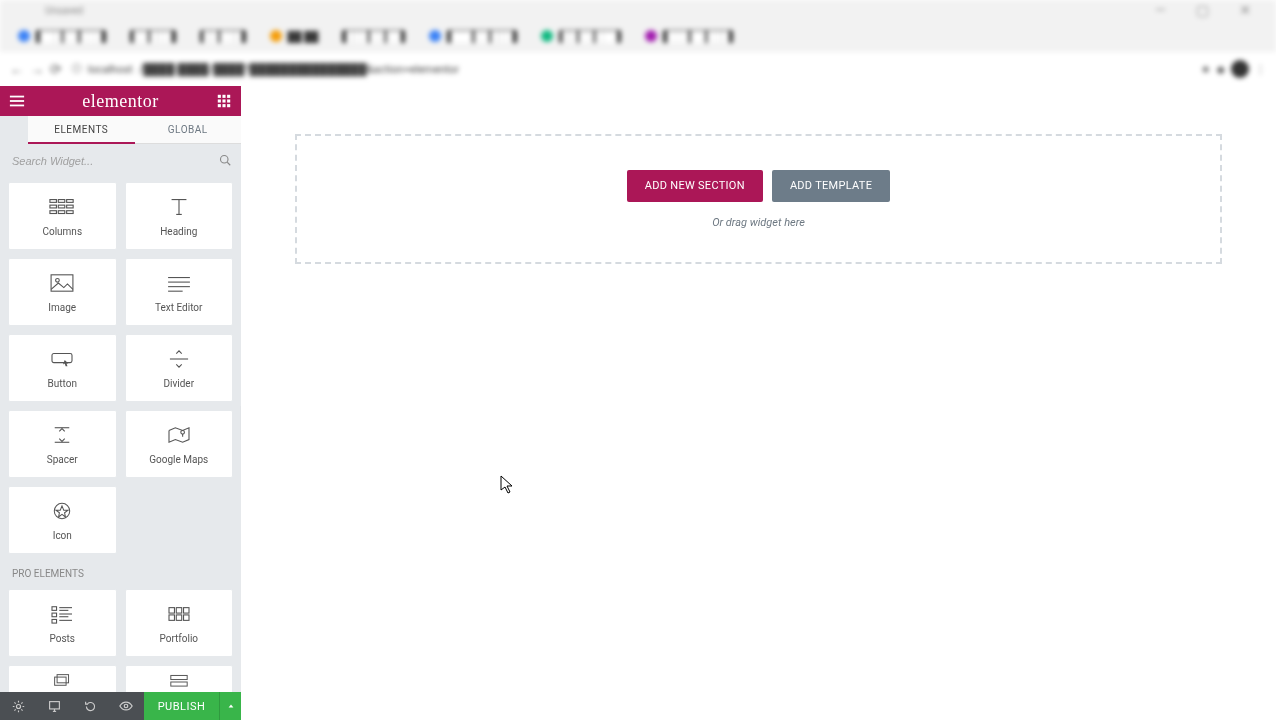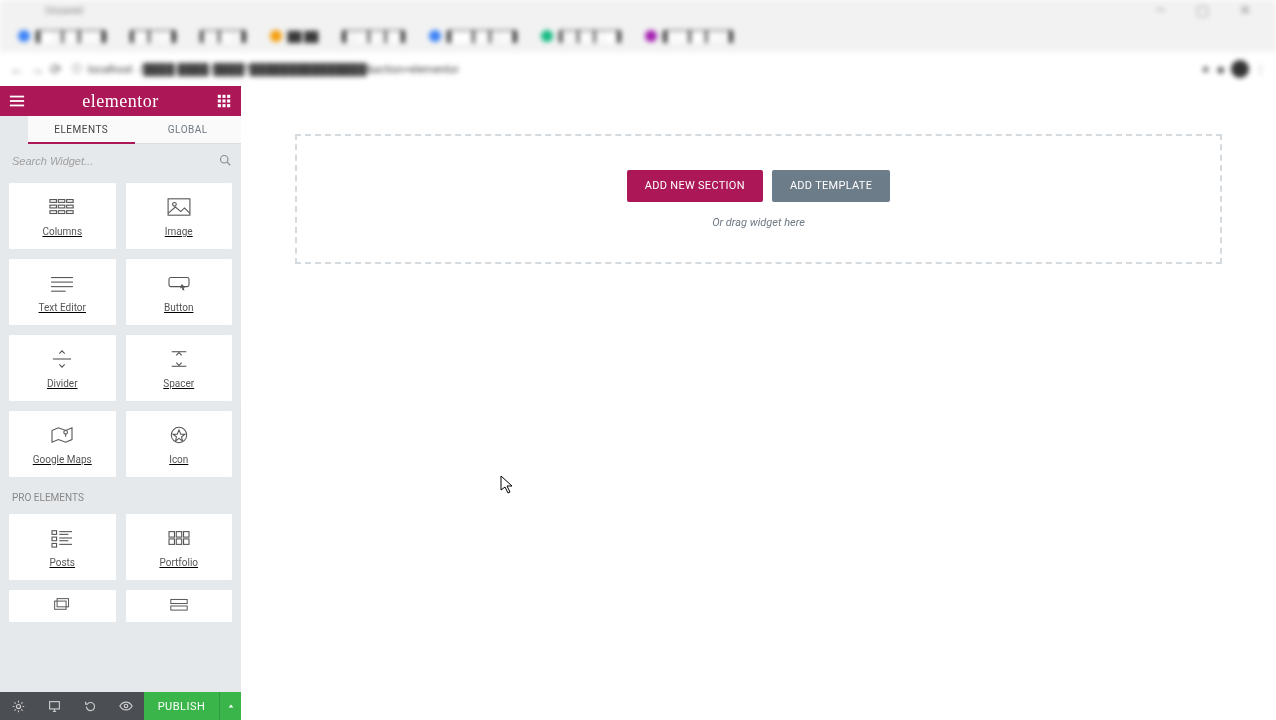--- a/index.html
+++ b/index.html
@@ -103,21 +103,20 @@
   .search-input::placeholder { font-style: italic; color:#a0a0a0; }
   .search-glass { color:#888; font-size:12px; }
 
   .widget-scroll {
     flex:1; overflow-y:auto; overflow-x:hidden;
     padding: 0 8px 8px 8px;
   }
   .widget-grid {
     display:grid; grid-template-columns: 1fr 1fr; gap: 8px;
     padding-top: 4px;
-    text-decoration: underline;
   }
   .widget-card {
     background:#fff; height: 68px;
     border:1px solid #e6e9ec; border-radius: 2px;
     display:flex; flex-direction:column; align-items:center; justify-content:center;
     gap: 8px; cursor:grab;
   }
   .widget-icon { width:26px; height:22px; display:flex; align-items:center; justify-content:center; }
   .widget-icon svg { stroke:#555; fill:none; }
   .widget-label { font-size: 10px; color:#555; }
@@ -319,20 +318,30 @@
                 <rect x="10" y="9" width="7" height="3"></rect>
                 <rect x="19" y="9" width="7" height="3"></rect>
               <rect x="1" y="15" width="7" height="3"></rect>
                 <rect x="10" y="15" width="7" height="3"></rect>
                 <rect x="19" y="15" width="7" height="3"></rect>
             </svg>
           </div>
           <div class="widget-label">Columns</div>
         </div>
 
+        <div class="widget-card">
+          <div class="widget-icon">
+            <svg viewBox="0 0 28 22" width="26" height="22" stroke-width="1.2">
+              <line x1="6" y1="3" x2="22" y2="3"></line>
+                <line x1="14" y1="3" x2="14" y2="19"></line>
+                <line x1="11" y1="19" x2="17" y2="19"></line>
+            </svg>
+          </div>
+          <div class="widget-label">Heading</div>
+        </div>
 
         <div class="widget-card">
           <div class="widget-icon">
             <svg viewBox="0 0 28 22" width="26" height="20" stroke-width="1.2">
               <rect x="2" y="2" width="24" height="18"></rect>
                 <circle cx="9" cy="8" r="2"></circle>
               <polyline points="2,18 10,11 16,16 20,12 26,18"></polyline>
             </svg>
           </div>
           <div class="widget-label">Image</div>

